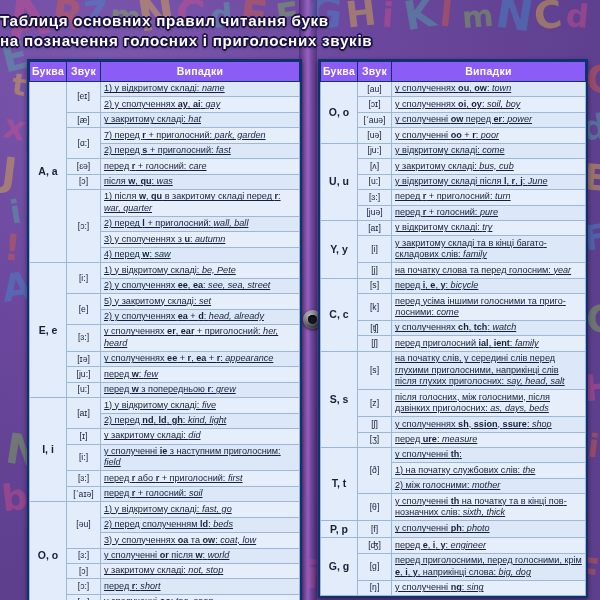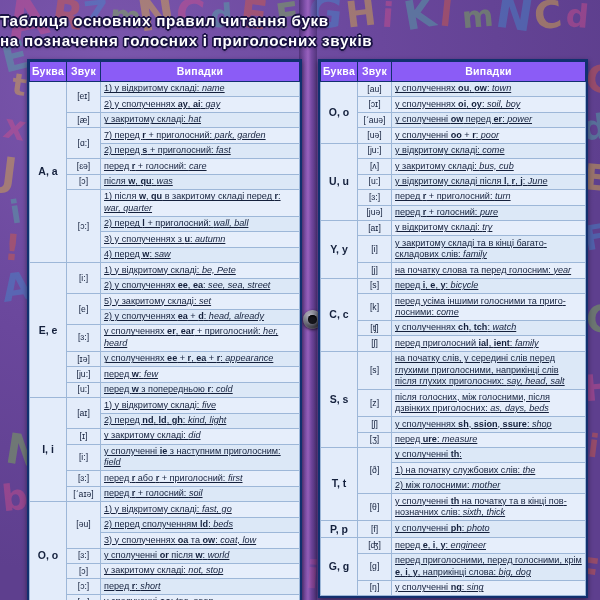--- a/index.html
+++ b/index.html
@@ -193,21 +193,21 @@
         <tr>
           <td class="sound c-sound" rowspan="1">[ɪə]</td>
           <td class="case"><span>у сполученнях </span><span class="b">ee</span><span> + </span><span class="b">r</span><span>, </span><span class="b">ea</span><span> + </span><span class="b">r</span><span>: </span><span class="i">appearance</span></td>
         </tr>
         <tr>
           <td class="sound c-sound" rowspan="1">[ju:]</td>
           <td class="case"><span>перед </span><span class="b">w</span><span>: </span><span class="i">few</span></td>
         </tr>
         <tr>
           <td class="sound c-sound" rowspan="1">[u:]</td>
-          <td class="case"><span>перед </span><span class="b">w</span><span> з попередньою </span><span class="b">r</span><span>: </span><span class="i">cold</span></td>
+          <td class="case"><span>перед </span><span class="b">w</span><span> з попередньою </span><span class="b">r</span><span>: </span><span class="i">grew</span></td>
         </tr>
         <tr class="sep">
           <td class="letter c-letter" rowspan="6">I, i</td>
           <td class="sound c-sound" rowspan="2">[aɪ]</td>
           <td class="case"><span>1) у відкритому складі: </span><span class="i">five</span></td>
         </tr>
         <tr>
           <td class="case"><span>2) перед </span><span class="b">nd</span><span>, </span><span class="b">ld</span><span>, </span><span class="b">gh</span><span>: </span><span class="i">kind, light</span></td>
         </tr>
         <tr>

